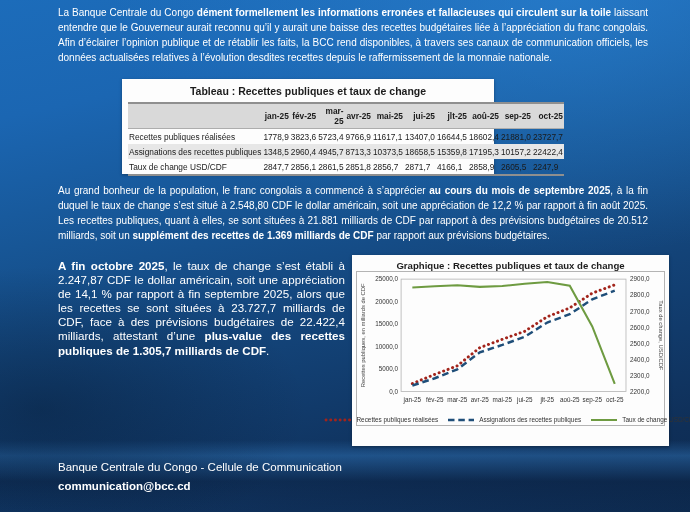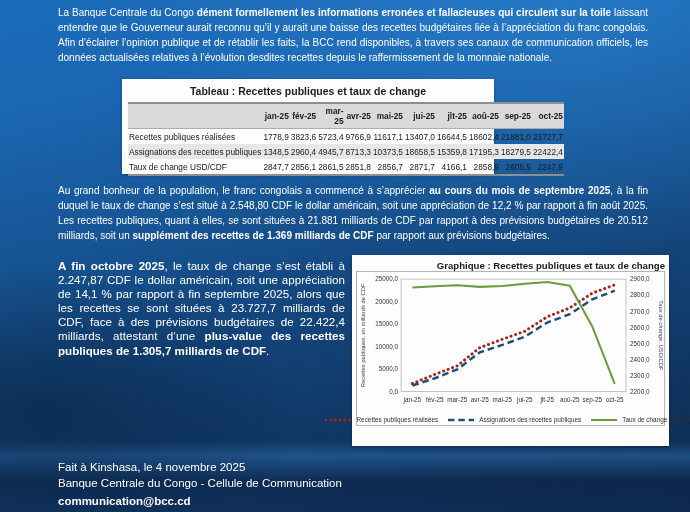--- a/index.html
+++ b/index.html
@@ -22,30 +22,30 @@
   }
   .table-title{text-align:center;font-size:10.5px;font-weight:bold;color:#1c1c1c;}
   .table-subtitle{text-align:center;font-size:9.8px;color:#2b2b2b;margin-top:1px;}
   table.data{
     width:100%;border-collapse:collapse;margin-top:5px;
     border-top:2px solid #8f8f8f;border-bottom:2px solid #8f8f8f;
     font-size:8.3px;color:#1a1a1a;
   }
   table.data th{background:#d9d9d9;font-weight:bold;padding:2px 1px;text-align:right;border-bottom:1px solid #adadad;}
   table.data th.corner{text-align:left;}
-  table.data td{padding:2.5px 1px;text-align:right;white-space:nowrap;}
+  table.data td{padding:2.5px 1px;white-space:nowrap;}
   table.data td.rowlabel{text-align:left;white-space:nowrap;}
   table.data tr.shaded{background:#e7e7e7;}
   
   .chart-panel{
     position:absolute;left:352px;top:255px;width:317px;height:191px;
     background:#fdfdfd;color:#1c1c1c;padding:4px 4px;box-sizing:border-box;
     box-shadow:0 1px 3px rgba(0,0,0,0.35);
   }
-  .chart-title{text-align:right;font-size:9.6px;font-weight:bold;margin:1px 0 0 0;color:#1c1c1c;}
+  .chart-title{text-align:center;font-size:9.6px;font-weight:bold;margin:1px 0 0 0;color:#1c1c1c;}
   .chart-box{border:1px solid #b4b4b4;padding:1px 1px 2px 1px;}
   .legend{display:flex;justify-content:center;align-items:center;gap:8px;font-size:6.4px;color:#333;margin-top:1px;}
   .legend-item{display:flex;align-items:center;gap:3px;white-space:nowrap;}
   
   .footer-line{font-size:11.5px;line-height:15.5px;}
   .email{font-weight:bold;color:#fff;text-decoration:none;}
 </style>
 </head>
 <body>
 
@@ -90,21 +90,21 @@
         <tr class="shaded">
           <td class="rowlabel">Assignations des recettes publiques</td>
           <td>1348,5</td>
           <td>2960,4</td>
           <td>4945,7</td>
           <td>8713,3</td>
           <td>10373,5</td>
           <td>18658,5</td>
           <td>15359,8</td>
           <td>17195,3</td>
-          <td>18279,5</td>
+          <td>10157,2</td>
           <td>22422,4</td>
         </tr>
         <tr>
           <td class="rowlabel">Taux de change USD/CDF</td>
           <td>2847,7</td>
           <td>2856,1</td>
           <td>2861,5</td>
           <td>2851,8</td>
           <td>2856,7</td>
           <td>2871,7</td>
@@ -178,18 +178,17 @@
               <line x1="2" y1="3" x2="28" y2="3" stroke="#6e9b41" stroke-width="2" stroke-linecap="butt"></line>
             </svg>
           <span>Taux de change USD/CDF</span>
         </span>
       </div>
     </div>
   </div>
 
 
   <div style="position:absolute;left:58px;top:460px;width:560px;">
-    <div class="footer-line">Fait à Kinshasa, le 4 novembre 2025</div>
     <div class="footer-line">Banque Centrale du Congo - Cellule de Communication</div>
     <a class="footer-line email" href="#">communication@bcc.cd</a>
   </div>
 
 </div>
 
 </body></html>

